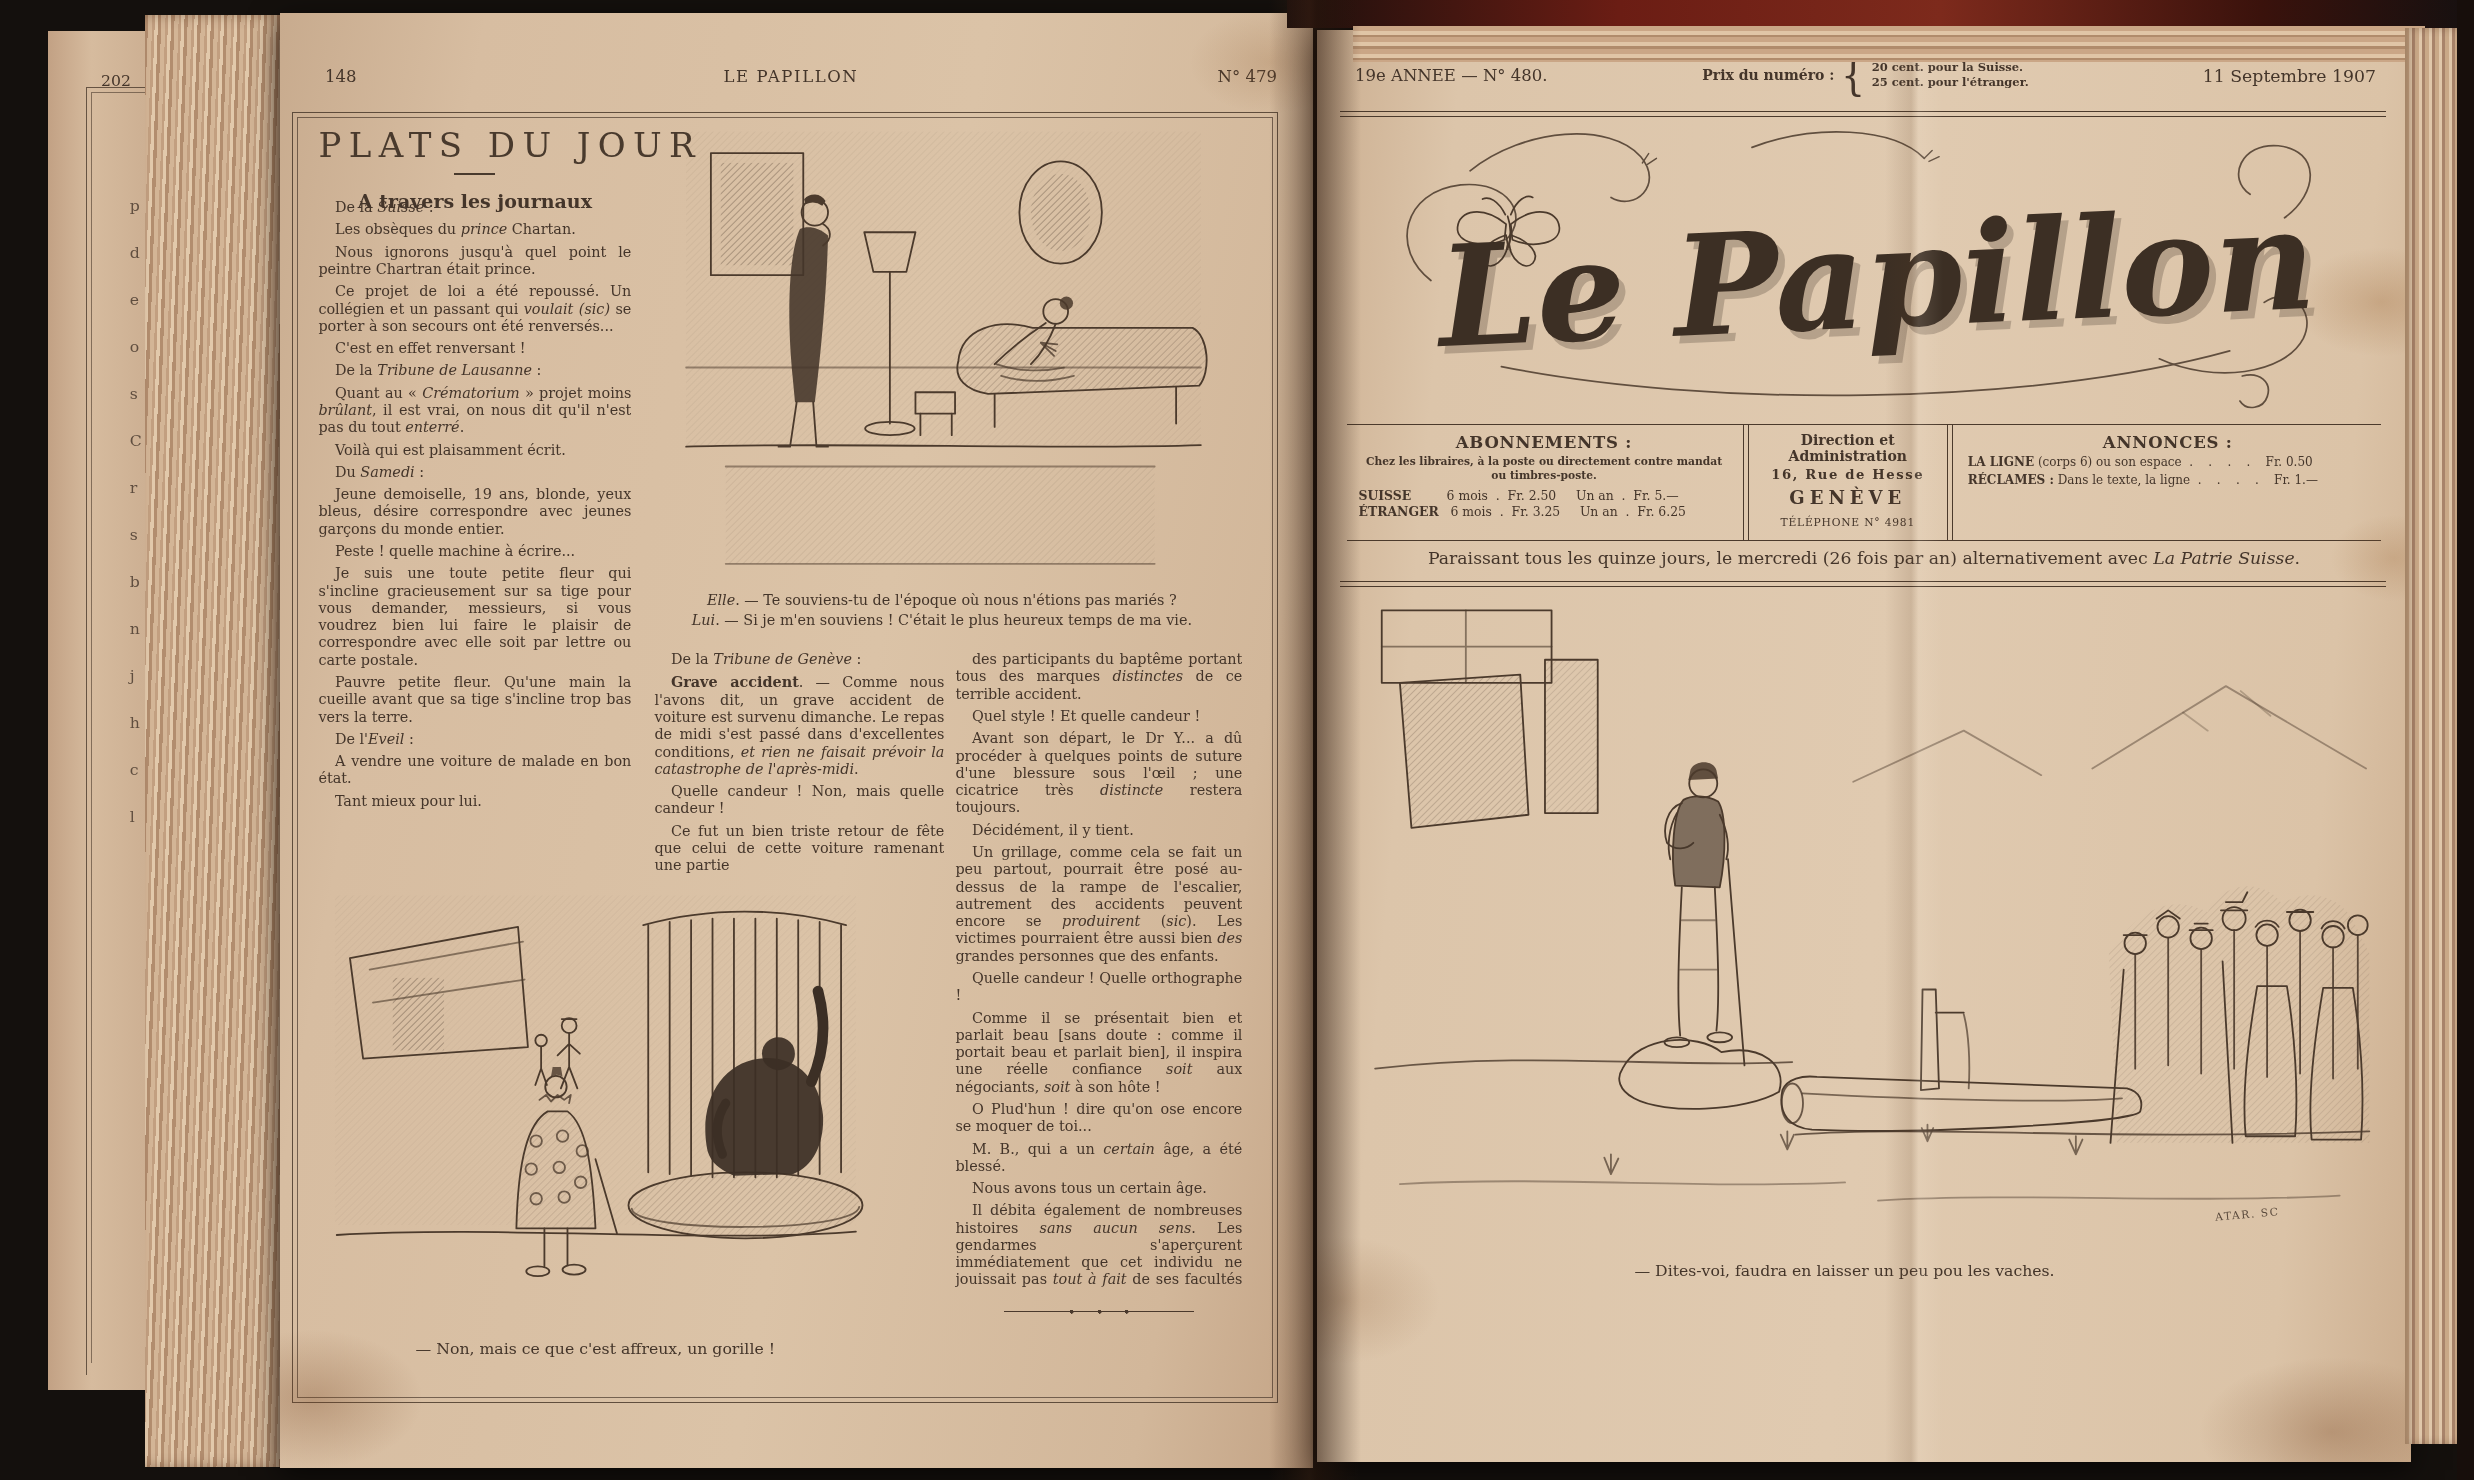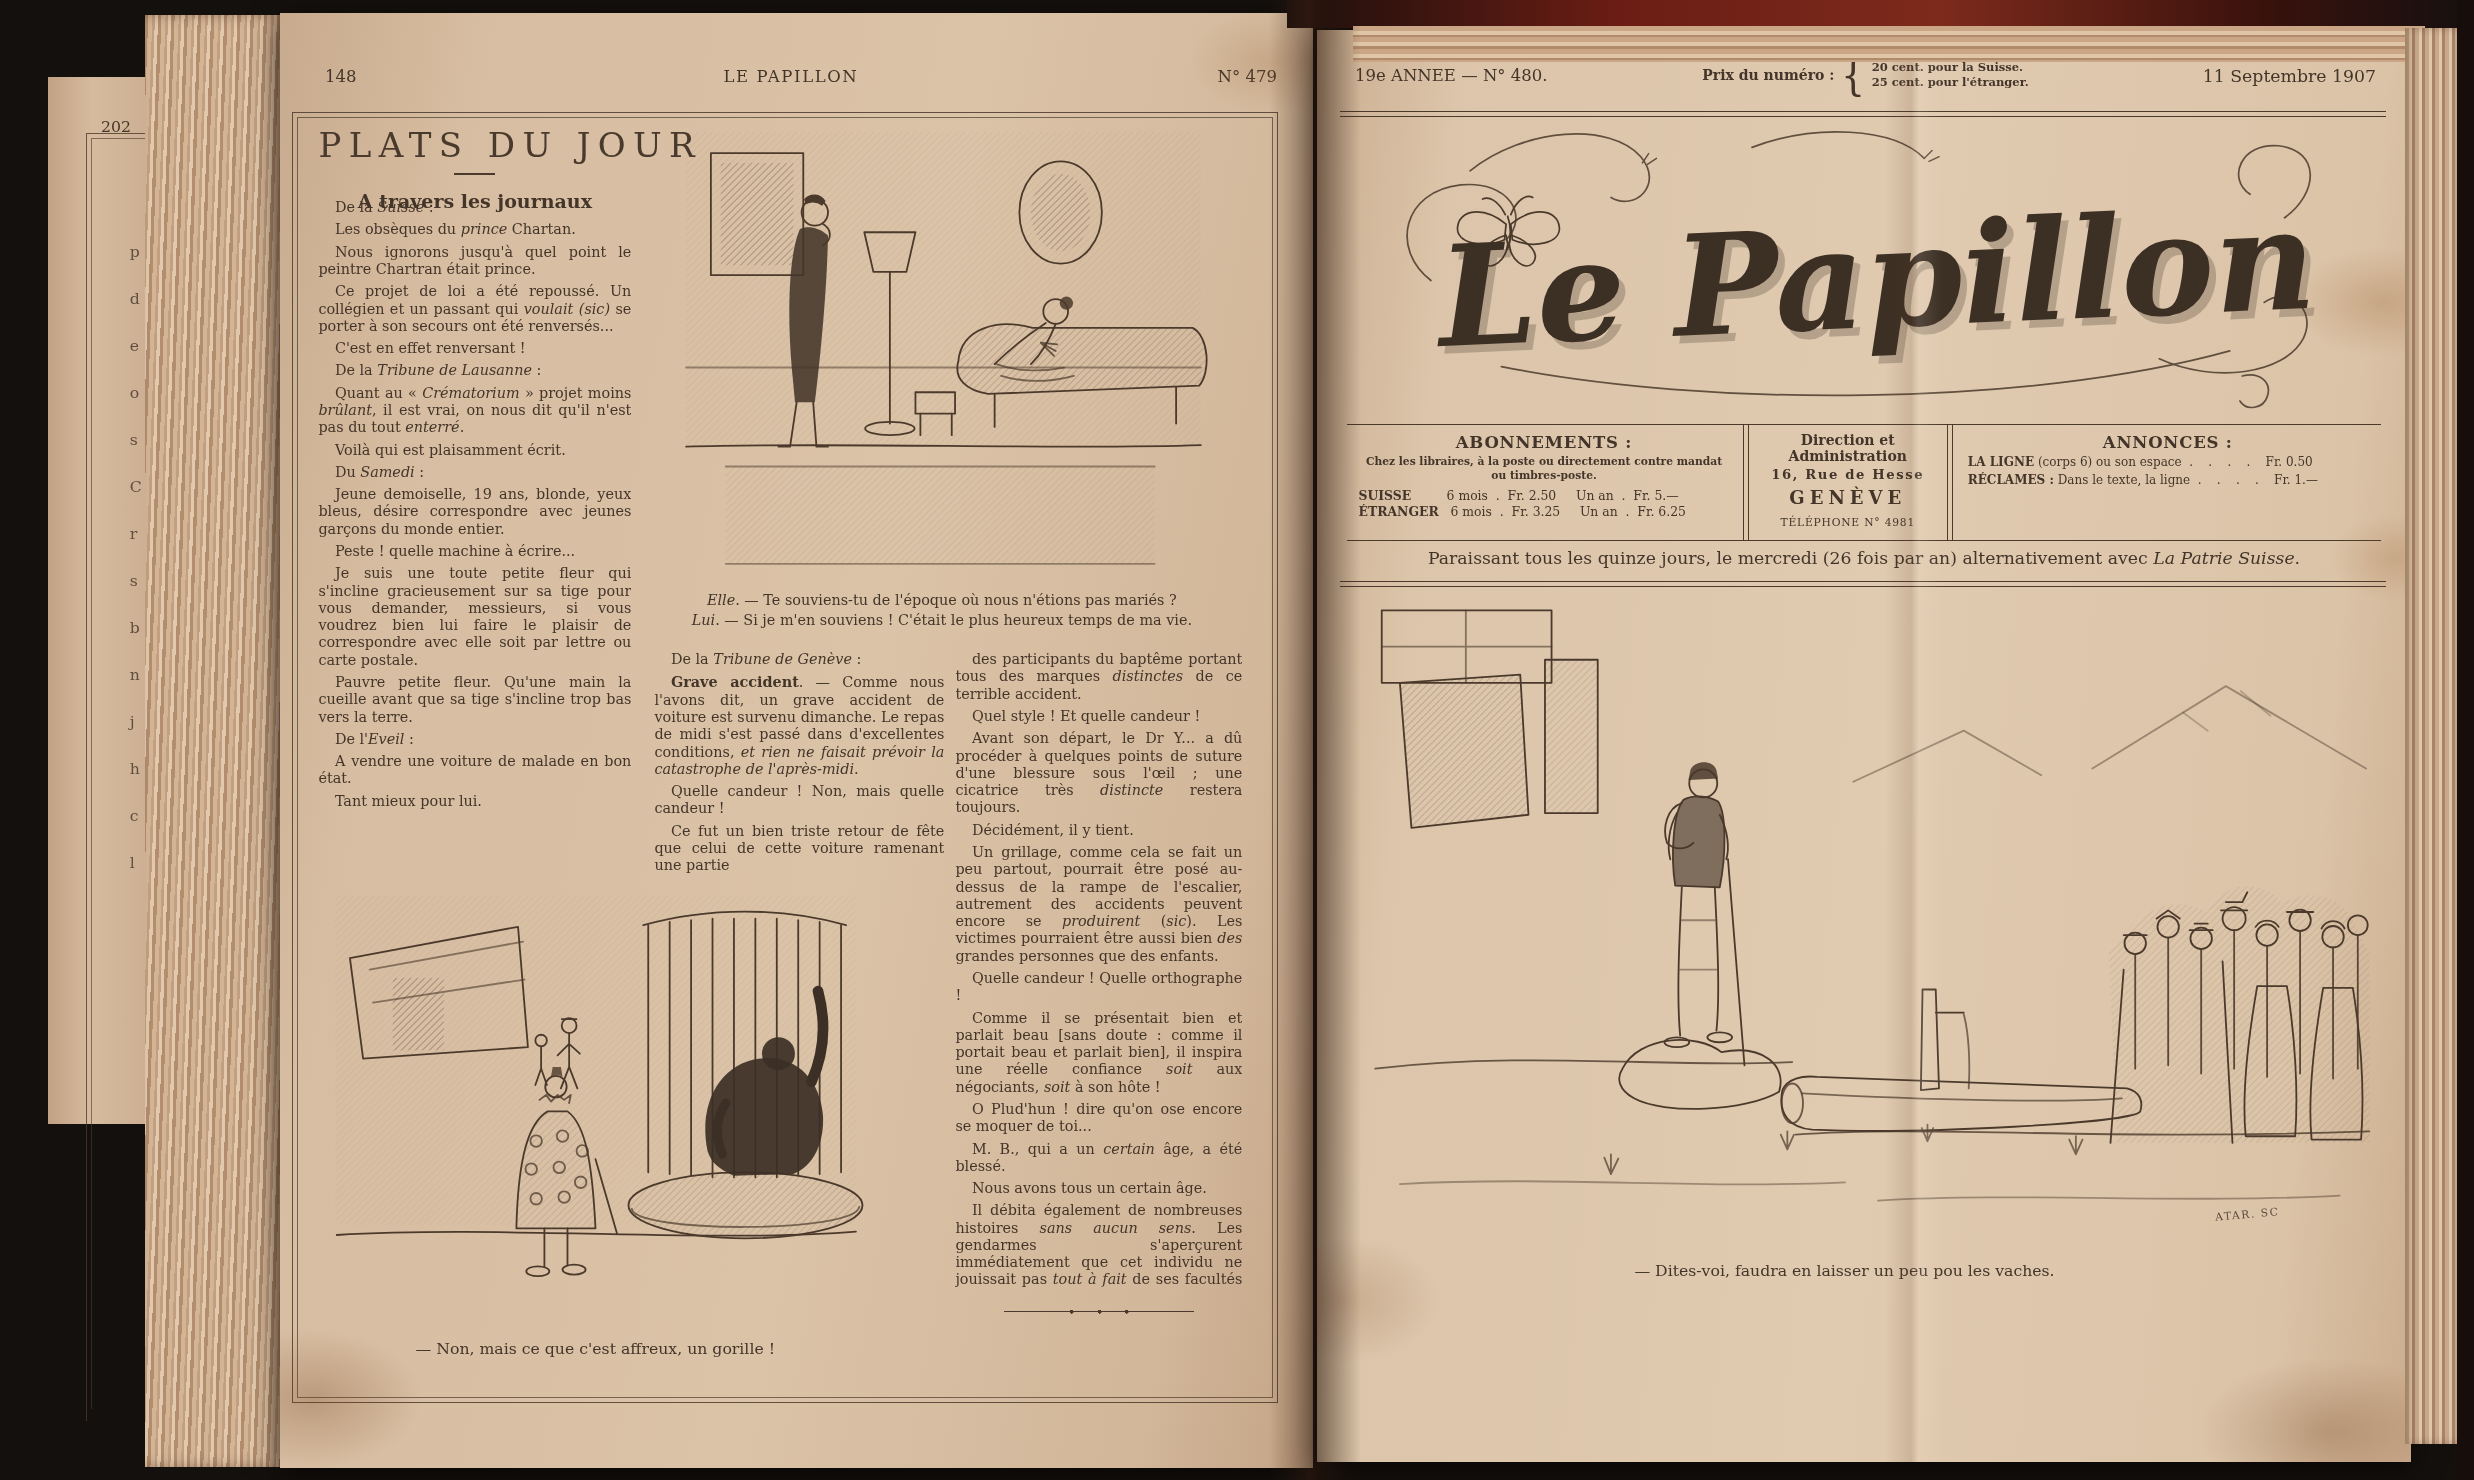--- a/index.html
+++ b/index.html
@@ -1,20 +1,20 @@
 <!DOCTYPE html>
 <html style="font-size:13.2px"><head>
 <meta charset="utf-8">
 <style>
   html,body{margin:0;padding:0;background:#14100d;}
   #scene{position:relative;width:2475px;height:1481px;overflow:hidden;
          font-family:"DejaVu Serif",serif;color:#44352a;}
   
-  .prev-sliver{position:absolute;left:48px;top:31px;width:97px;height:1047px;
-    background:linear-gradient(90deg,#c2a184,#d6bb9e 45%,#cdb093);margin-top:46px;}
+  .prev-sliver{position:absolute;left:48px;top:31px;width:97px;height:1359px;
+    background:linear-gradient(90deg,#c2a184,#d6bb9e 45%,#cdb093);}
   .sliver-border{position:absolute;left:38px;top:56px;width:74px;height:1287px;
     border-top:1.2px solid rgba(74,57,44,.8);border-left:1.2px solid rgba(74,57,44,.8);}
   .sliver-border:after{content:"";position:absolute;left:4.1px;top:4.1px;width:165px;height:1270px;
     border-top:0.8px solid rgba(74,57,44,.6);border-left:0.8px solid rgba(74,57,44,.6);}
   .sliver-num{position:absolute;left:53px;top:40px;font-size:15.7px;}
   .frag-col{position:absolute;right:3.3px;top:165px;display:flex;flex-direction:column;gap:28px;
     font-size:15.7px;opacity:.8;}
   .frag{margin:0;}
   .left-edges{position:absolute;left:145px;top:15px;width:137px;height:1452px;
     background:repeating-linear-gradient(92deg,#b28d6e 0 3.3px,#d3b596 3.3px 7.4px,#c29f80 7.4px 10px,#e2c9ab 10px 13.2px);

